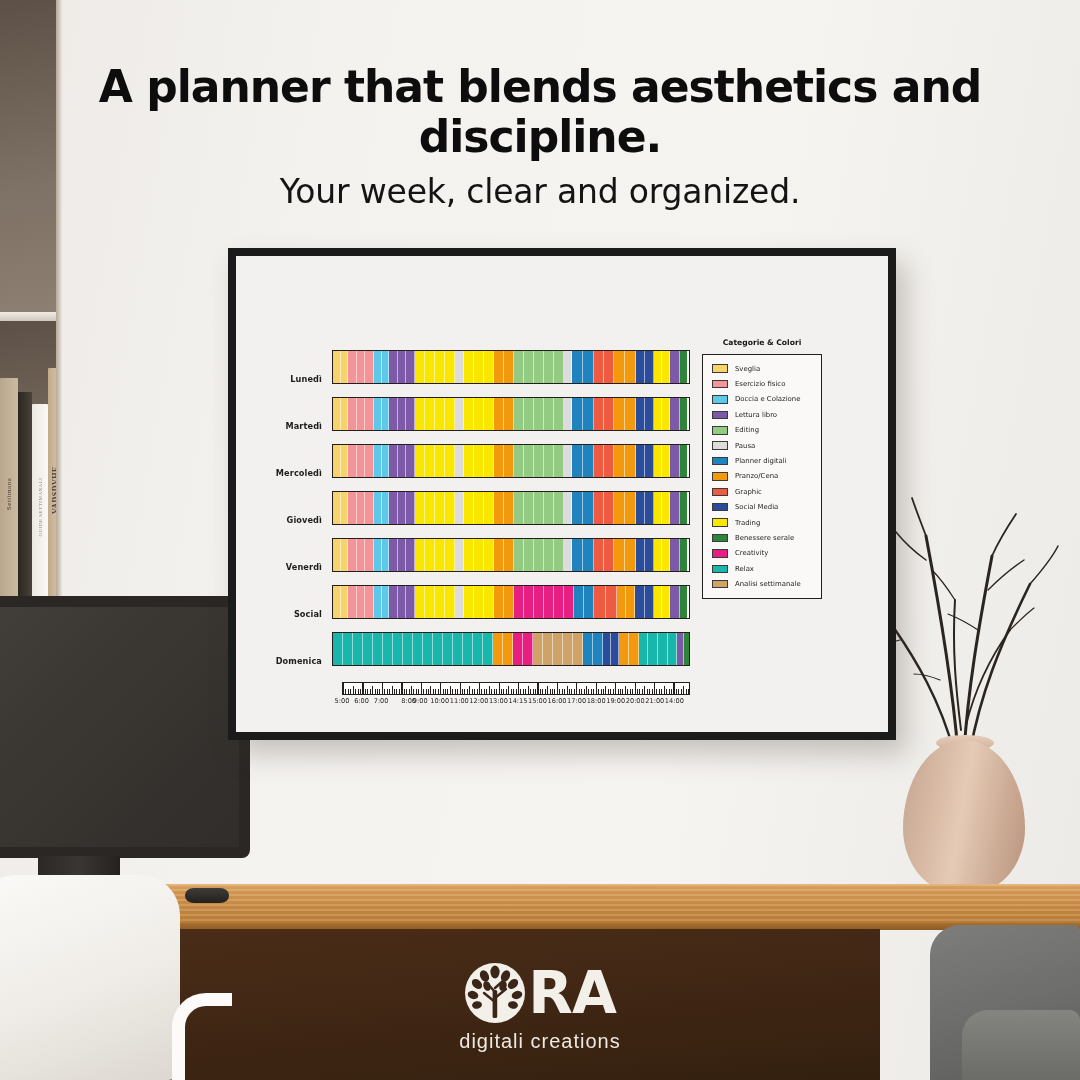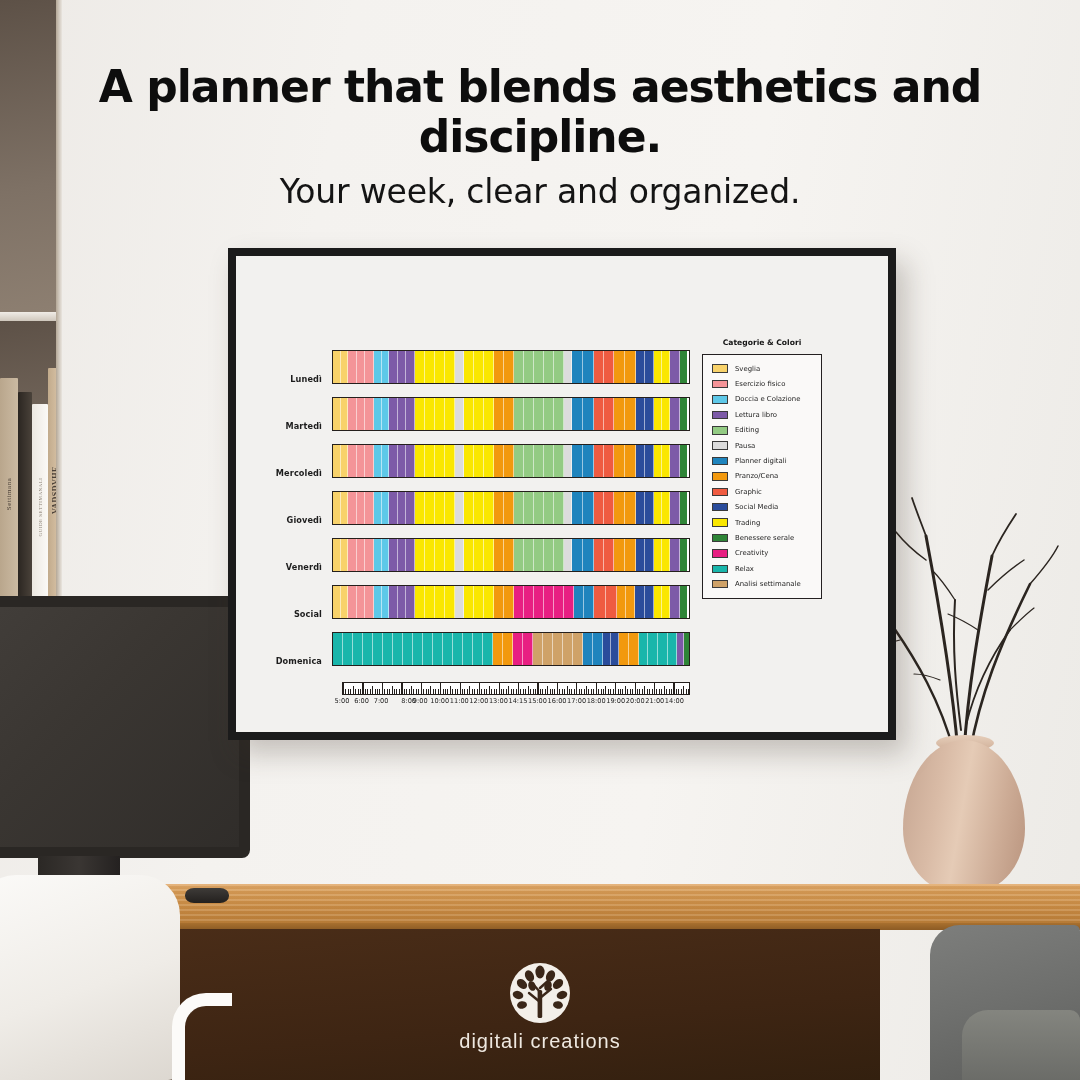--- a/index.html
+++ b/index.html
@@ -877,15 +877,16 @@
         <ellipse cx="13" cy="22" rx="4.2" ry="5.8" transform="rotate(-48 13 22)"></ellipse>
         <ellipse cx="49" cy="22" rx="4.2" ry="5.8" transform="rotate(48 49 22)"></ellipse>
         <ellipse cx="9" cy="33" rx="4" ry="5.4" transform="rotate(-72 9 33)"></ellipse>
         <ellipse cx="53" cy="33" rx="4" ry="5.4" transform="rotate(72 53 33)"></ellipse>
         <ellipse cx="13" cy="43" rx="3.8" ry="5" transform="rotate(-100 13 43)"></ellipse>
         <ellipse cx="49" cy="43" rx="3.8" ry="5" transform="rotate(100 49 43)"></ellipse>
         <ellipse cx="23" cy="24" rx="3.6" ry="5" transform="rotate(-20 23 24)"></ellipse>
         <ellipse cx="39" cy="24" rx="3.6" ry="5" transform="rotate(20 39 24)"></ellipse>
       </g>
     </svg>
+    <span class="logo-text">RA</span>
   </div>
   <div class="logo-sub">digitali creations</div>
 </div>
 
 </body></html>

